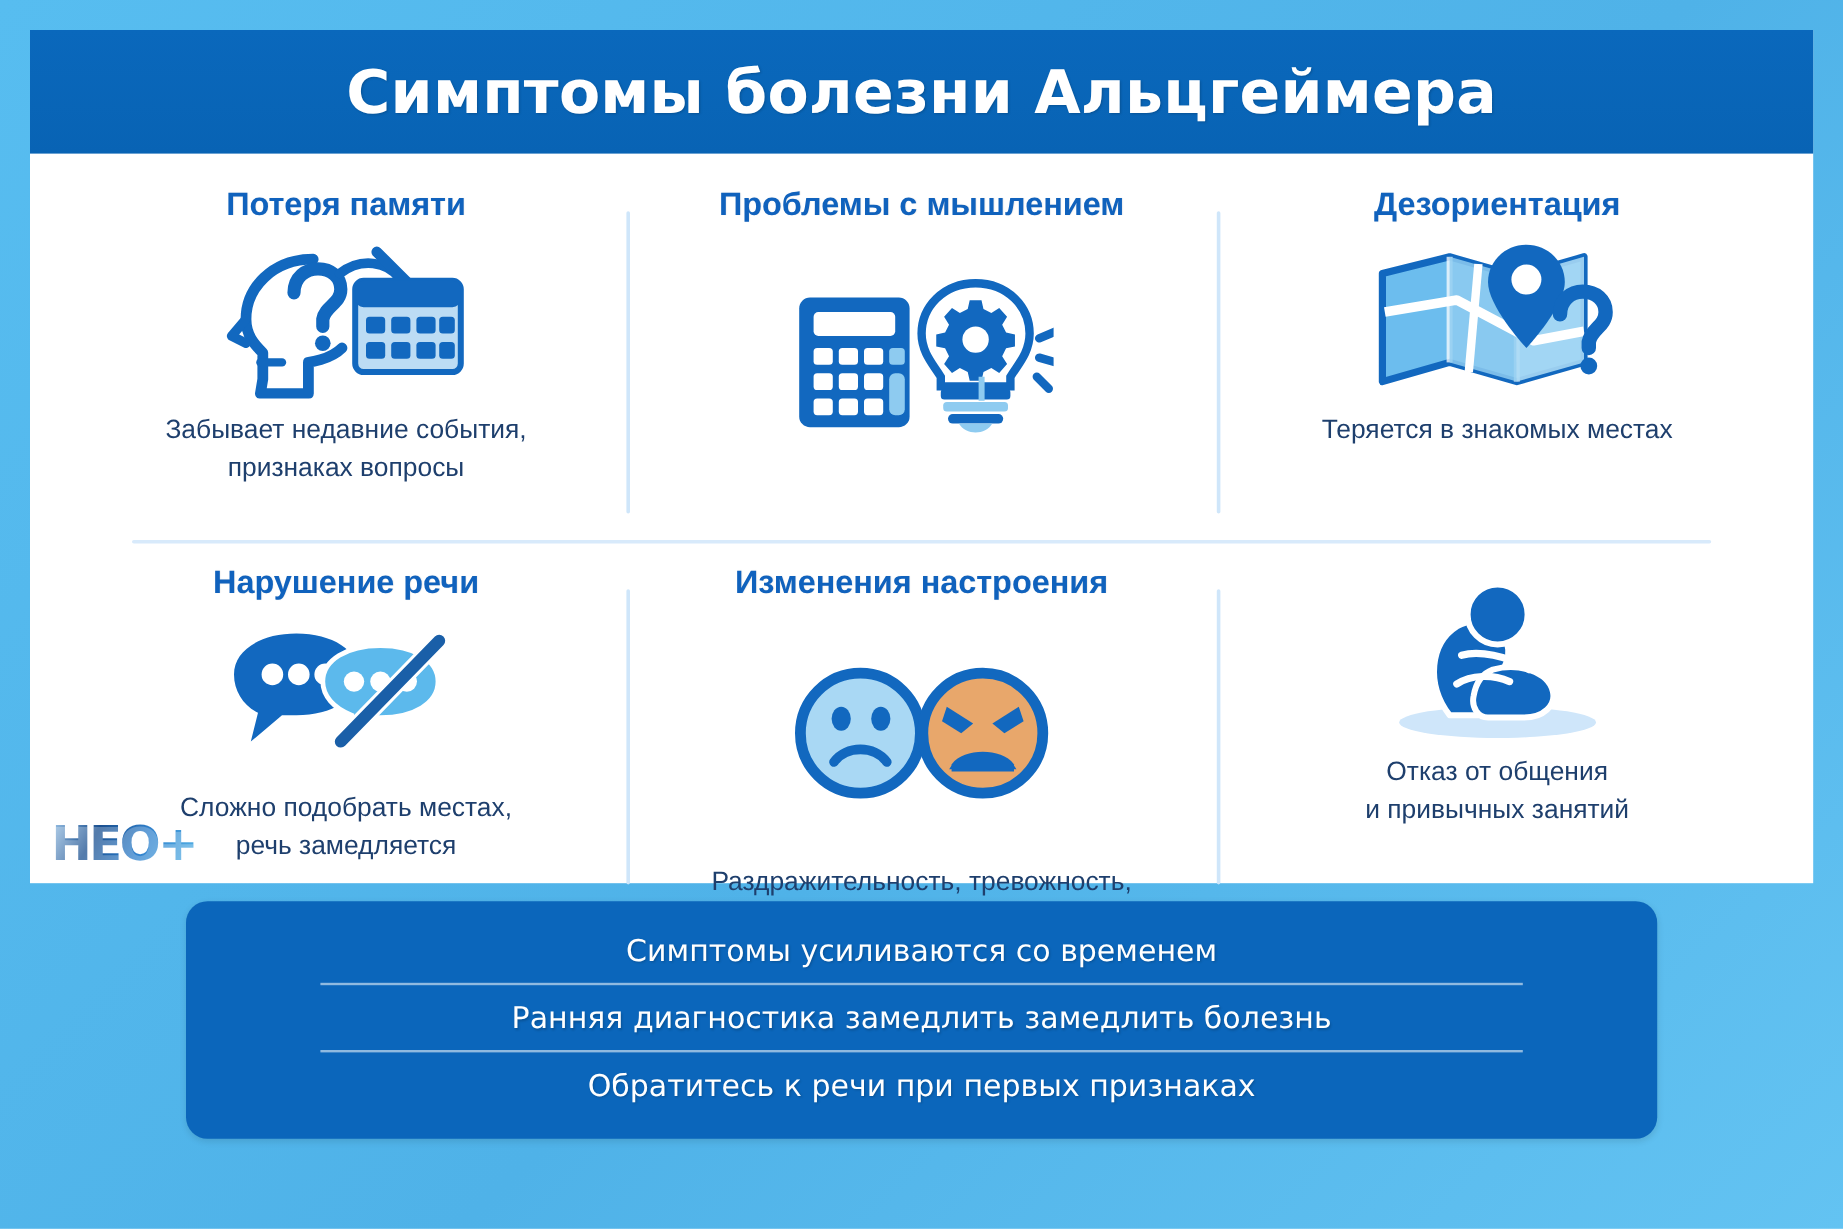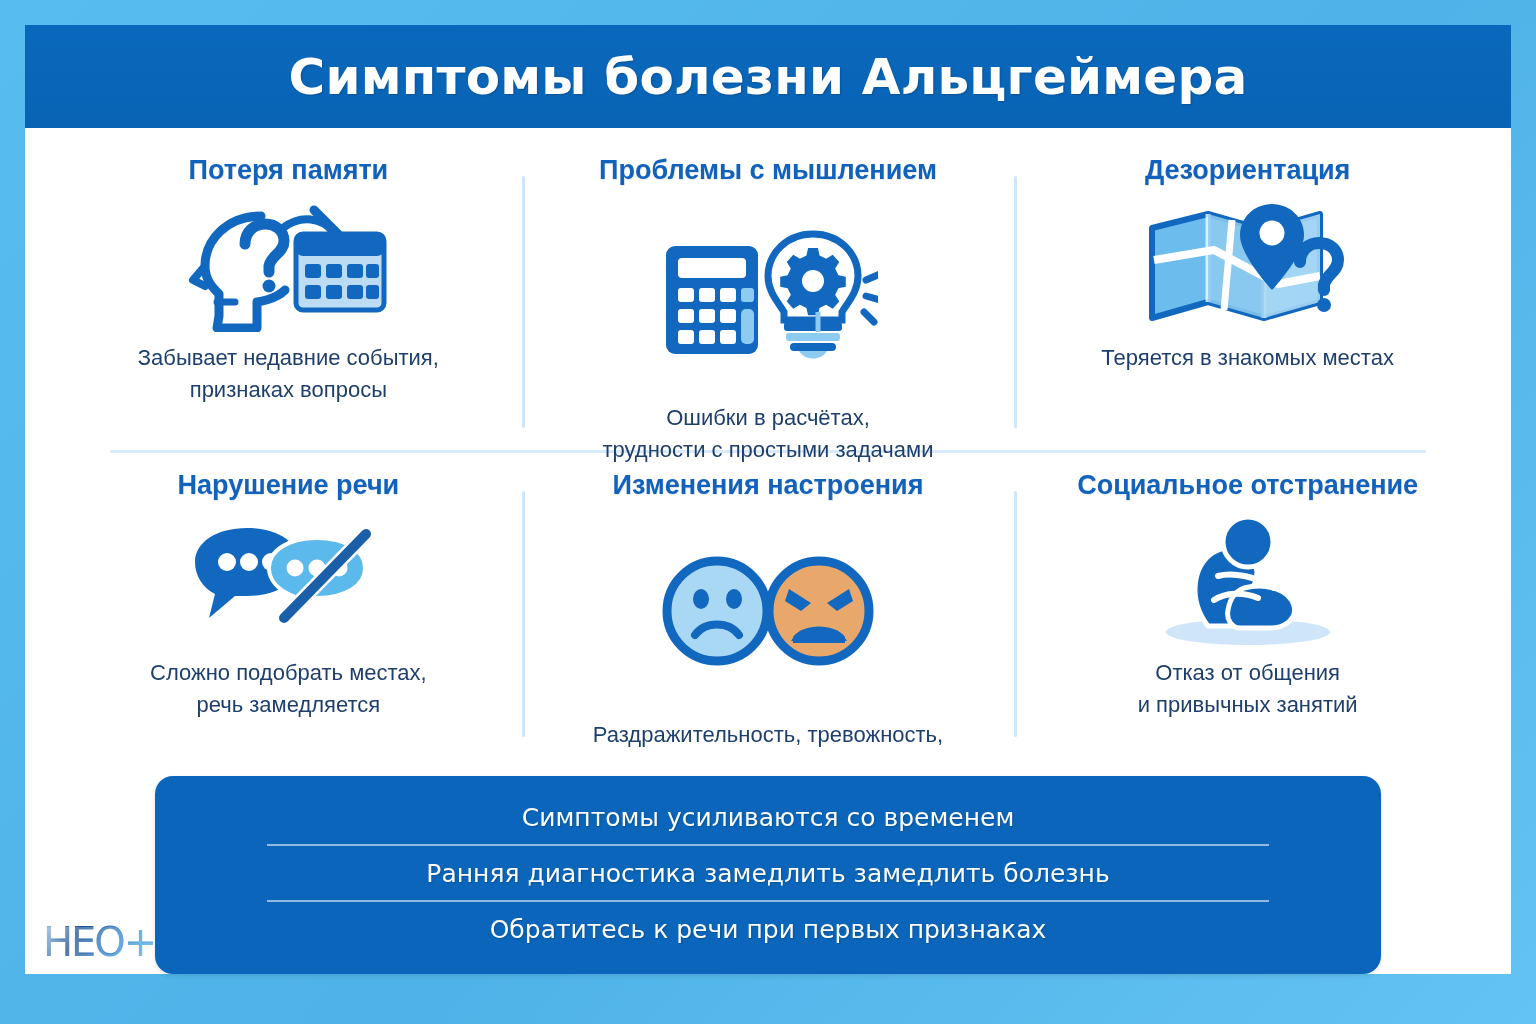--- a/index.html
+++ b/index.html
@@ -8,21 +8,21 @@
     font-family: "Liberation Sans", "DejaVu Sans", sans-serif;
     overflow: hidden;
   }
   body {
     background: linear-gradient(135deg, #57bdf0 0%, #4fb2e8 55%, #63c3f2 100%);
     position: relative;
   }
   .page {
     position: absolute;
     left: 25px; top: 25px;
-    width: 1486px; height: 949px;
+    width: 1486px; height: 711px;
     background: #ffffff;
     display: flex;
     flex-direction: column;
   }
   
   .header {
     height: 103px;
     background: linear-gradient(180deg, #0a68bc 0%, #0863b4 100%);
     display: flex;
     align-items: center;
@@ -121,21 +121,21 @@
   .fsep {
     height: 2px;
     background: rgba(255,255,255,0.55);
     margin: 0 112px;
   }
   
   .logo {
     position: absolute;
     left: 18px; bottom: 12px;
     font-size: 40px;
-    font-weight: normal;
+    font-weight: bold;
     letter-spacing: -2px;
     line-height: 1;
     font-family: "DejaVu Sans", "Liberation Sans", sans-serif;
     background: linear-gradient(120deg, #9fc6e8 0%, #1a4f8f 30%, #2f80cc 60%, #57b6e8 100%);
     -webkit-background-clip: text;
     background-clip: text;
     color: transparent;
     text-shadow: 0 1px 0 rgba(255,255,255,0.25);
   }
 </style>
@@ -227,24 +227,20 @@
             </g>
             <path d="M160 84 L160 104" stroke="#8ecbf0" stroke-width="5"></path>
 
             <g stroke="#1268bf" stroke-width="7" stroke-linecap="round">
               <path d="M208 52 L222 46"></path>
               <path d="M208 68 L222 72"></path>
               <path d="M206 84 L216 94"></path>
             </g>
           </svg>
         </div>
-        <div class="card-desc">
-          <div>Ошибки в расчётах,</div>
-          <div>трудности с простыми задачами</div>
-        </div>
       </div>
 
       <div class="cell">
         <div class="vdiv a"></div>
         <div class="card-title">Дезориентация</div>
         <div class="icon-box">
           <svg width="215" height="134" viewBox="0 0 215 134">
 
             <path d="M12 30 L68 16 L124 32 L180 16 L180 104 L124 120 L68 104 L12 120 Z" fill="#6cbdee" stroke="#1268bf" stroke-width="6" stroke-linejoin="round"></path>
             <path d="M68 16 L68 104" stroke="#ffffff" stroke-width="5" opacity="0.75"></path>
@@ -324,21 +320,20 @@
             <path d="M132 84 C142 70 174 70 184 84 L184 90 L132 90 Z" fill="#1268bf"></path>
           </svg>
         </div>
         <div class="card-desc">
           <div>Раздражительность, тревожность,</div>
         </div>
       </div>
 
       <div class="cell">
         <div class="vdiv a"></div>
-        <div class="card-title">Социальное отстранение</div>
         <div class="icon-box">
           <svg width="200" height="132" viewBox="0 0 200 132">
 
             <ellipse cx="100" cy="118" rx="82" ry="13" fill="#cfe6fa"></ellipse>
 
             <path d="M60 112 C40 86 44 52 66 38 C80 30 96 34 104 44 C112 56 110 70 100 78
                      L100 112 Z" fill="#1268bf" stroke="#ffffff" stroke-width="5" stroke-linejoin="round"></path>
 
             <circle cx="100" cy="28" r="25" fill="#1268bf" stroke="#ffffff" stroke-width="5"></circle>
 

